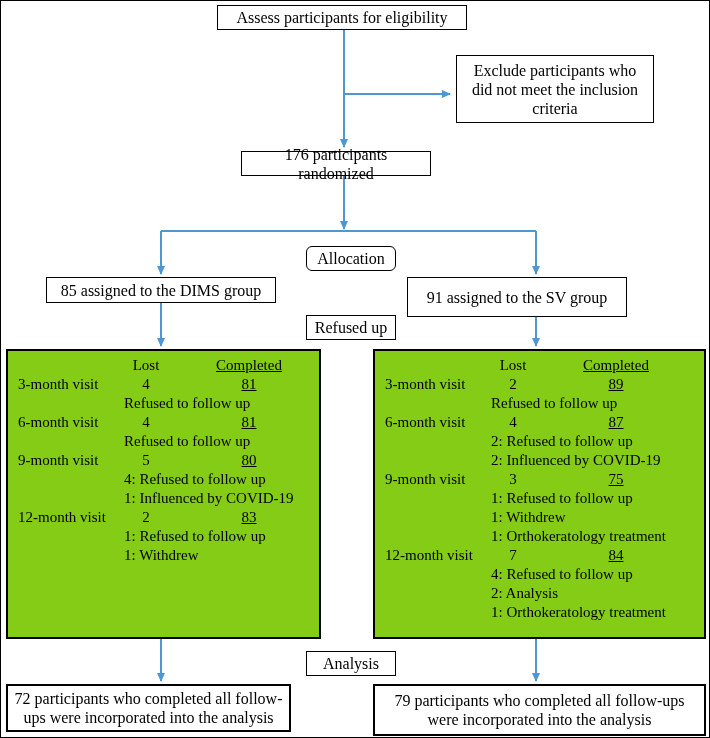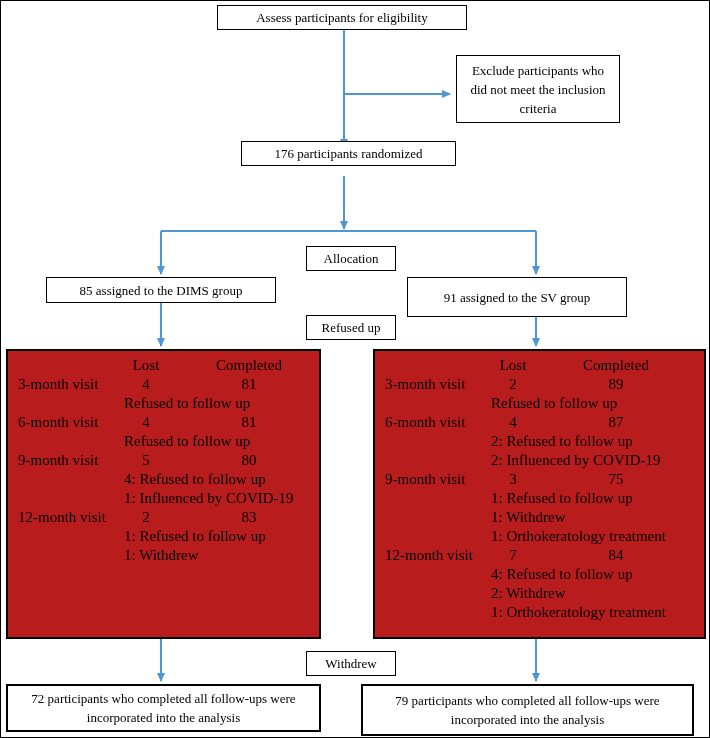--- a/index.html
+++ b/index.html
@@ -15,43 +15,43 @@
     overflow: hidden;
   }
   .box {
     position: absolute;
     border: 1px solid #000000;
     background: #ffffff;
     display: flex;
     align-items: center;
     justify-content: center;
     text-align: center;
-    font-size: 13px;
+    font-size: 16px;
     line-height: 19px;
     padding: 2px 6px;
   }
   .box.heavy { border-width: 2px; }
   .arrows {
     position: absolute;
     left: 0; top: 0;
     width: 710px; height: 738px;
     pointer-events: none;
   }
   .fu-box {
     position: absolute;
     border: 2px solid #000000;
-    background: #b91c1c;
+    background: #84cc16;
     font-size: 15px;
     padding: 5px 4px 0 10px;
   }
   .fu-row { display: flex; line-height: 19px; white-space: nowrap; }
   .fu-row > span { flex: 0 0 auto; }
   .col-visit { width: 100px; }
   .col-lost  { width: 56px;  text-align: center; }
-  .col-comp  { width: 150px; text-align: center; }
+  .col-comp  { width: 150px; text-align: center; text-decoration: underline; }
   .fu-note { line-height: 19px; padding-left: 106px; white-space: nowrap; }
 </style>
 </head>
 <body>
 
 <div class="canvas">
 
   <svg class="arrows" viewBox="0 0 710 738">
     <defs>
       <marker id="ah" markerUnits="userSpaceOnUse" markerWidth="11" markerHeight="10" refX="8" refY="4" orient="auto">
@@ -67,25 +67,25 @@
       <line x1="535" y1="230" x2="535" y2="273" marker-end="url(#ah)"></line>
       <line x1="160" y1="302" x2="160" y2="345" marker-end="url(#ah)"></line>
       <line x1="535" y1="302" x2="535" y2="345" marker-end="url(#ah)"></line>
       <line x1="160" y1="638" x2="160" y2="680" marker-end="url(#ah)"></line>
       <line x1="535" y1="638" x2="535" y2="680" marker-end="url(#ah)"></line>
     </g>
   </svg>
 
   <div class="box" style="left:216px; top:4px; width:250px; height:25px;">Assess participants for eligibility</div>
 
-  <div class="box" style="left:455px; top:54px; width:164px; height:68px;">Exclude participants who did not meet the inclusion criteria</div>
+  <div class="box" style="left:455px; top:54px; width:198px; height:68px;">Exclude participants who did not meet the inclusion criteria</div>
 
-  <div class="box" style="left:240px; top:140px; width:215px; height:25px;">176 participants randomized</div>
+  <div class="box" style="left:240px; top:150px; width:190px; height:25px;">176 participants randomized</div>
 
-  <div class="box" style="left:305px; top:245px; width:90px; height:25px;">Allocation</div>
+  <div class="box" style="left:305px; top:245px; width:90px; height:25px;border-radius:6px;">Allocation</div>
 
   <div class="box" style="left:45px; top:276px; width:230px; height:26px;">85 assigned to the DIMS group</div>
 
   <div class="box" style="left:406px; top:276px; width:220px; height:40px;">91 assigned to the SV group</div>
 
   <div class="box" style="left:305px; top:314px; width:90px; height:25px;">Refused up</div>
 
   <div class="fu-box" style="left:5px; top:348px; width:315px; height:290px;">
     <div class="fu-row">
       <span class="col-visit"></span>
@@ -154,23 +154,23 @@
     <div class="fu-note">1: Refused to follow up</div>
     <div class="fu-note">1: Withdrew</div>
     <div class="fu-note">1: Orthokeratology treatment</div>
 
     <div class="fu-row">
       <span class="col-visit">12-month visit</span>
       <span class="col-lost">7</span>
       <span class="col-comp">84</span>
     </div>
     <div class="fu-note">4: Refused to follow up</div>
-    <div class="fu-note">2: Withdrew</div>
+    <div class="fu-note">2: Analysis</div>
     <div class="fu-note">1: Orthokeratology treatment</div>
   </div>
 
-  <div class="box" style="left:305px; top:650px; width:90px; height:25px;">Withdrew</div>
+  <div class="box" style="left:305px; top:650px; width:90px; height:25px;">Analysis</div>
 
-  <div class="box heavy" style="left:5px; top:683px; width:315px; height:48px;">72 participants who completed all follow-ups were incorporated into the analysis</div>
+  <div class="box heavy" style="left:5px; top:683px; width:285px; height:48px;">72 participants who completed all follow-ups were incorporated into the analysis</div>
 
-  <div class="box heavy" style="left:360px; top:683px; width:333px; height:52px;">79 participants who completed all follow-ups were incorporated into the analysis</div>
+  <div class="box heavy" style="left:372px; top:683px; width:333px; height:52px;">79 participants who completed all follow-ups were incorporated into the analysis</div>
 
 </div>
 
 </body></html>

